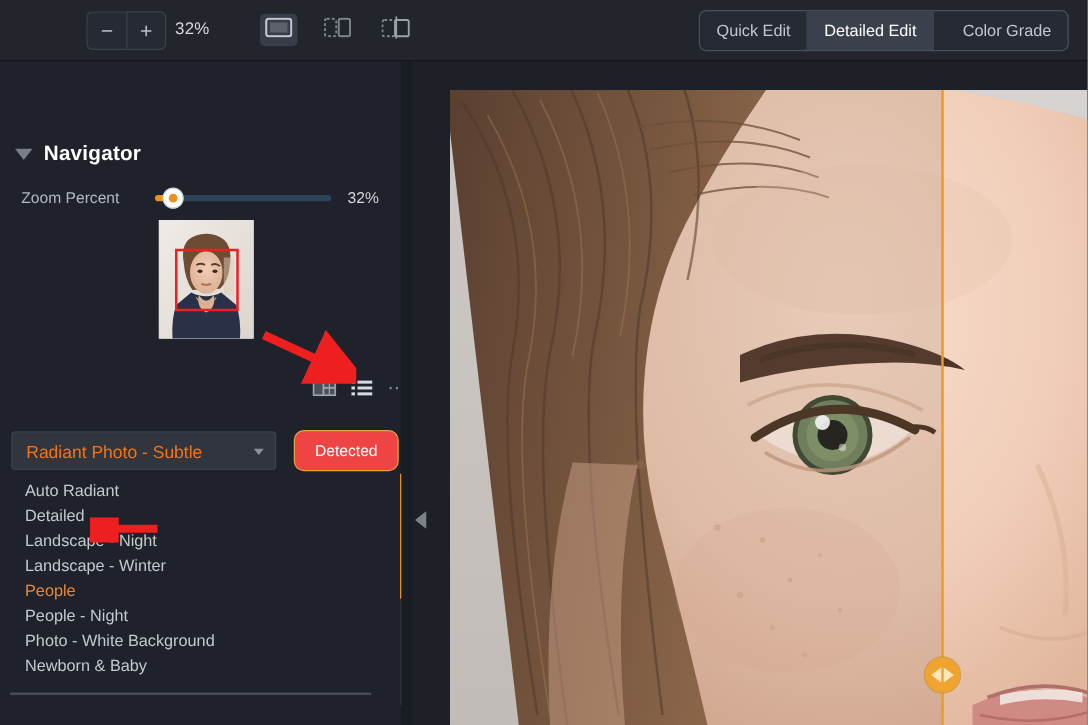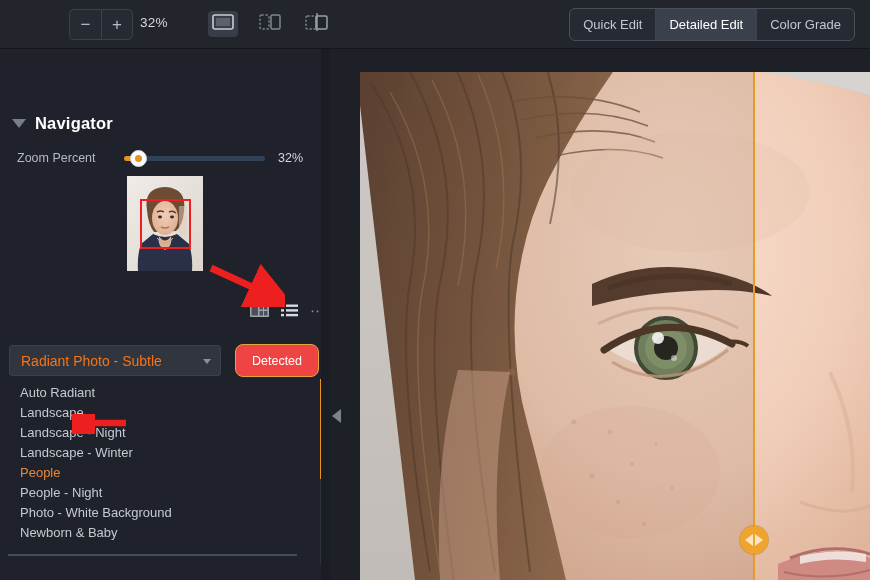--- a/index.html
+++ b/index.html
@@ -45,21 +45,21 @@
     border-radius:6px;
     display:flex;
     overflow:hidden;
     background:#262a32;
   }
   .mode-tab{
     padding:0 13px; height:31px; line-height:31px;
     font-size:13px; color:#c3c7cf; cursor:pointer;
     border-right:1px solid #3e434d;
   }
-  .mode-tab:last-child{ border-right:none; }
+  .mode-tab:last-child{ border-right:none;margin-left:10px; }
   .mode-tab.active{ background:#3b414c; color:#ffffff; }
 
   
   .left-panel{
     position:absolute; left:0; top:49px; width:330px; height:531px;
     background:#1f222a;
     overflow:hidden;
   }
   .panel-edge{
     position:absolute; left:321px; top:49px; width:9px; height:531px;
@@ -333,21 +333,21 @@
     <div class="preset-combo-label">Radiant Photo - Subtle</div>
     <div class="combo-caret"></div>
   </div>
   <div class="detected-btn">Detected</div>
 
   <div class="list-scroll-track"></div>
   <div class="list-scroll-thumb"></div>
 
   <div class="preset-list">
     <div class="preset-item">Auto Radiant</div>
-    <div class="preset-item">Landscape</div>
+    <div class="preset-item">Detailed</div>
     <div class="preset-item">Landscape - Night</div>
     <div class="preset-item">Landscape - Winter</div>
     <div class="preset-item selected">People</div>
     <div class="preset-item">People - Night</div>
     <div class="preset-item">Photo - White Background</div>
     <div class="preset-item">Newborn &amp; Baby</div>
   </div>
 
   <div class="divider"></div>
 

